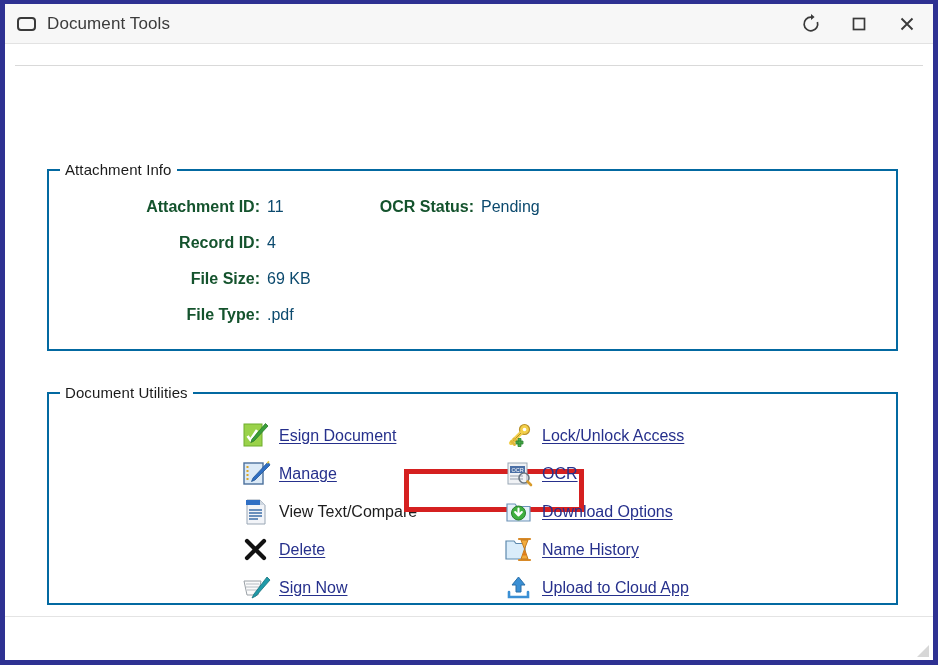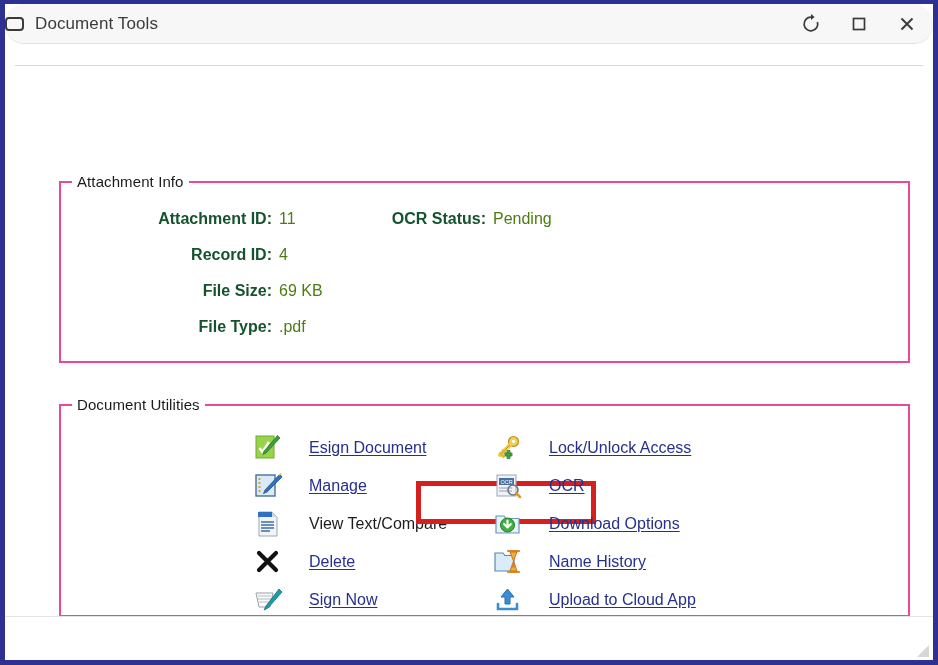--- a/index.html
+++ b/index.html
@@ -23,22 +23,22 @@
     flex-direction: column;
   }
 
   #titlebar {
     height: 40px;
     min-height: 40px;
     background: #f7f7f7;
     border-bottom: 1px solid #e2e2e2;
     display: flex;
     align-items: center;
+    padding-left: 12px;
     position: relative;
-    border-radius: 19px;
   }
   #app-icon {
     width: 19px; height: 14px;
     border: 2.5px solid #3a3a3a;
     border-radius: 4px;
     margin-right: 11px;
     flex: 0 0 auto;
   }
   #app-title {
     font-size: 17px;
@@ -77,22 +77,22 @@
     letter-spacing: .2px;
   }
   #heading-rule {
     height: 1px;
     background: #d9d9d9;
     margin: 21px 10px 0 10px;
   }
 
   
   fieldset {
-    border: 2px solid #ec4899;
-    margin: 12px;
+    border: 2px solid #0369a1;
+    margin: 0;
     padding: 0;
   }
   legend {
     font-size: 15px;
     color: #1b1b1b;
     padding: 0 5px;
     margin-left: 11px;
     letter-spacing: .1px;
   }
 
@@ -127,47 +127,47 @@
     font-size: 16px;
     font-weight: bold;
     color: #14532d;
     text-align: right;
     white-space: nowrap;
   }
   #info-col-left .info-label { width: 211px; }
   #info-col-right .info-label { width: 103px; }
   .info-value {
     font-size: 16px;
-    color: #4d7c0f;
+    color: #0c4a6e;
     margin-left: 7px;
     white-space: nowrap;
   }
   .boxed-value {
     border: 4px solid #d52020;
     padding: 3px 6px 5px 6px;
     margin-left: 2px;
     line-height: 1;
     display: inline-block;
   }
 
   
   #util-wrap {
     position: relative;
     height: 100%;
     padding-top: 10px;
   }
   .util-col { position: absolute; top: 16px; }
   #util-col-left  { left: 190px; }
-  #util-col-right { left: 430px; }
+  #util-col-right { left: 453px; }
 
   .util-item {
     display: flex;
     align-items: center;
     height: 38px;
-    gap: 24px;
+    gap: 6px;
   }
   .util-icon {
     width: 34px; height: 32px;
     flex: 0 0 34px;
     display: flex; align-items: center; justify-content: center;
   }
   .util-icon svg { display: block; }
   .util-link {
     font-size: 16px;
     color: #26308c;

